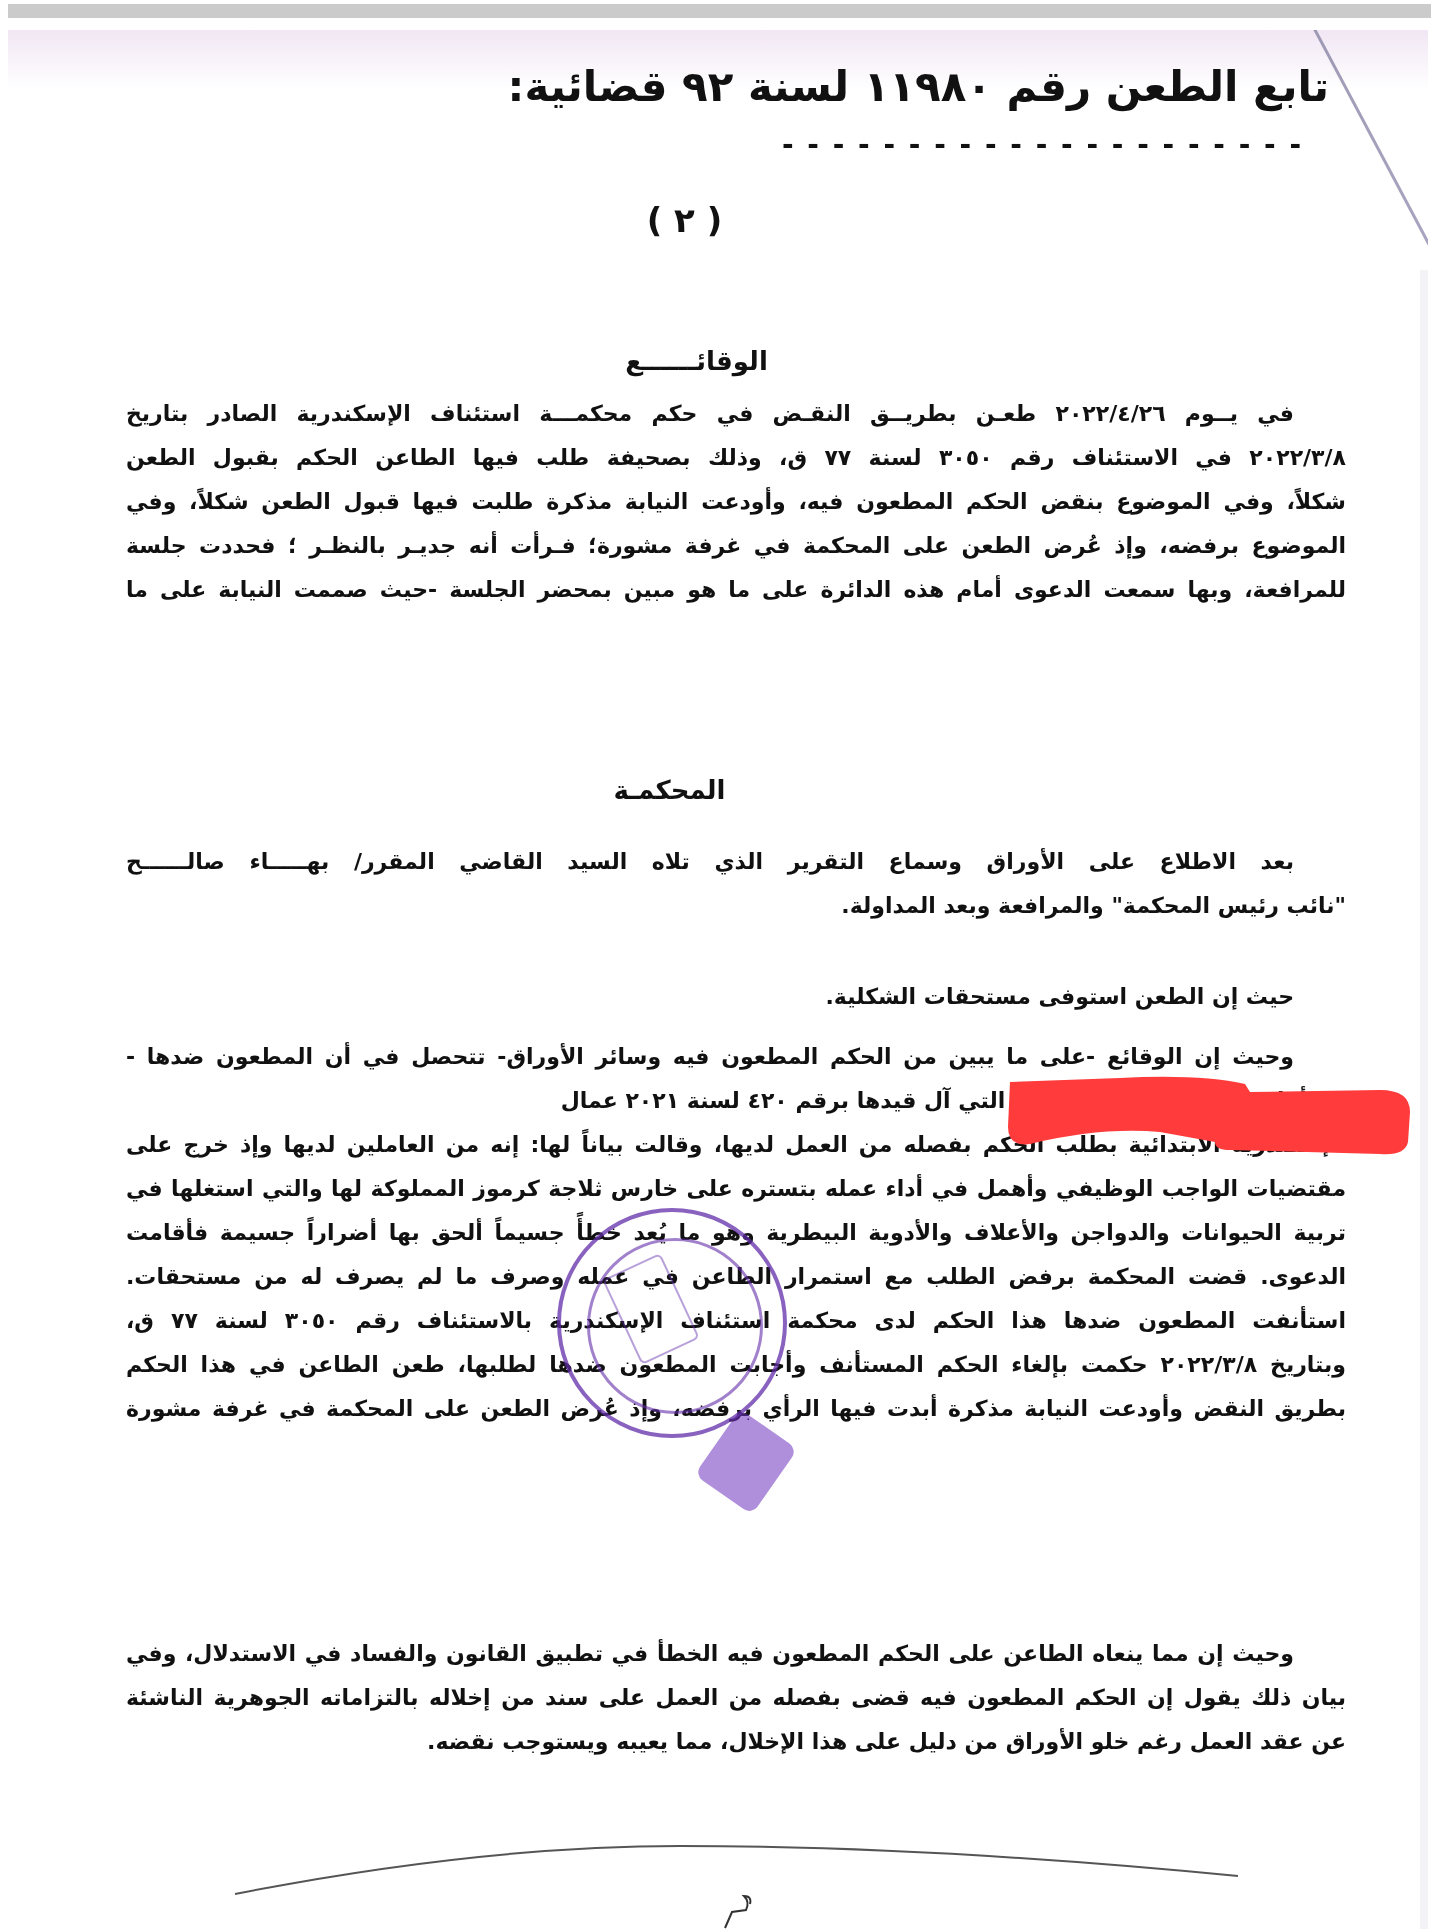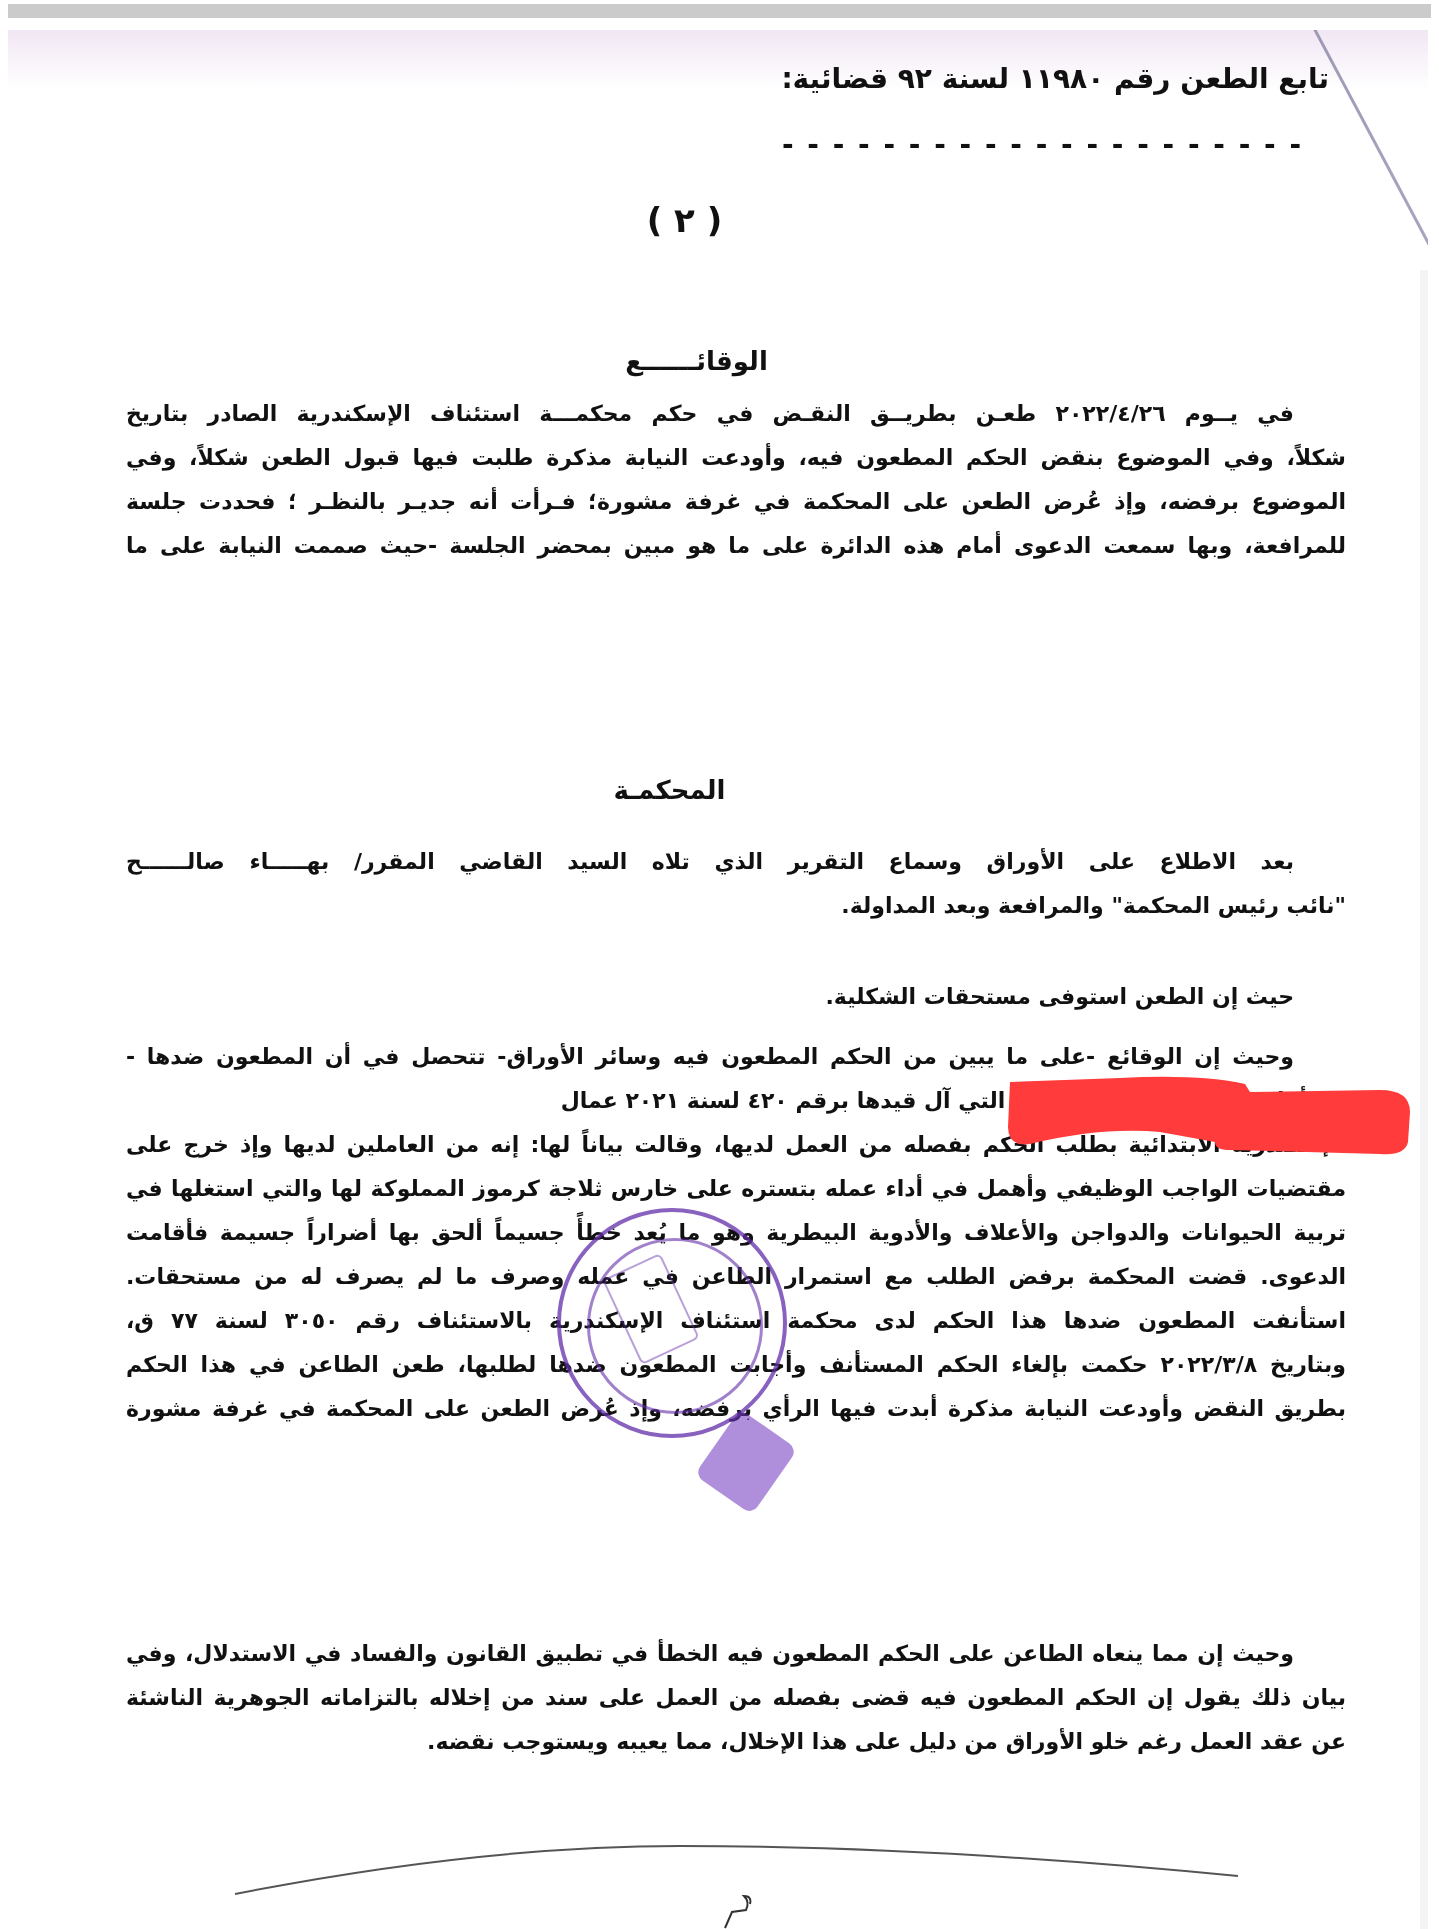--- a/index.html
+++ b/index.html
@@ -57,21 +57,21 @@
       top: 240px;
       width: 8px;
       height: 1660px;
       background: #f4f4f6;
     }
 
     .header-title {
       position: absolute;
       right: 110px;
       top: 62px;
-      font-size: 28px;
+      font-size: 42px;
       font-weight: bold;
       direction: rtl;
       white-space: nowrap;
     }
     .header-dashes {
       position: absolute;
       right: 125px;
       top: 128px;
       width: 532px;
       height: 30px;
@@ -217,20 +217,21 @@
 </div>
 
 <div class="header-title">تابع الطعن رقم ١١٩٨٠ لسنة ٩٢ قضائية:</div>
 <div class="header-dashes">- - - - - - - - - - - - - - - - - - - - - - - - - - - - - -</div>
 <div class="page-number">( ٢ )</div>
 
 <div class="section-heading facts">الوقائــــــع</div>
 
 <div class="para p-facts">
   <span class="line indent">في يــوم ٢٠٢٢/٤/٢٦ طعـن بطريــق النقـض في حكم محكمـــة استئناف الإسكندرية الصادر بتاريخ</span>
+  <span class="line">٢٠٢٢/٣/٨ في الاستئناف رقم ٣٠٥٠ لسنة ٧٧ ق، وذلك بصحيفة طلب فيها الطاعن الحكم بقبول الطعن</span>
   <span class="line">شكلاً، وفي الموضوع بنقض الحكم المطعون فيه، وأودعت النيابة مذكرة طلبت فيها قبول الطعن شكلاً، وفي</span>
   <span class="line">الموضوع برفضه، وإذ عُرض الطعن على المحكمة في غرفة مشورة؛ فـرأت أنه جديـر بالنظـر ؛ فحددت جلسة</span>
   <span class="line">للمرافعة، وبها سمعت الدعوى أمام هذه الدائرة على ما هو مبين بمحضر الجلسة -حيث صممت النيابة على ما</span>
 </div>
 
 <div class="section-heading court">المحكمـة</div>
 
 <div class="para p-court-intro">
   <span class="line indent">بعد الاطلاع على الأوراق وسماع التقرير الذي تلاه السيد القاضي المقرر/ بهـــــاء صالــــــح</span>
   <span class="line last">"نائب رئيس المحكمة" والمرافعة وبعد المداولة.</span>

